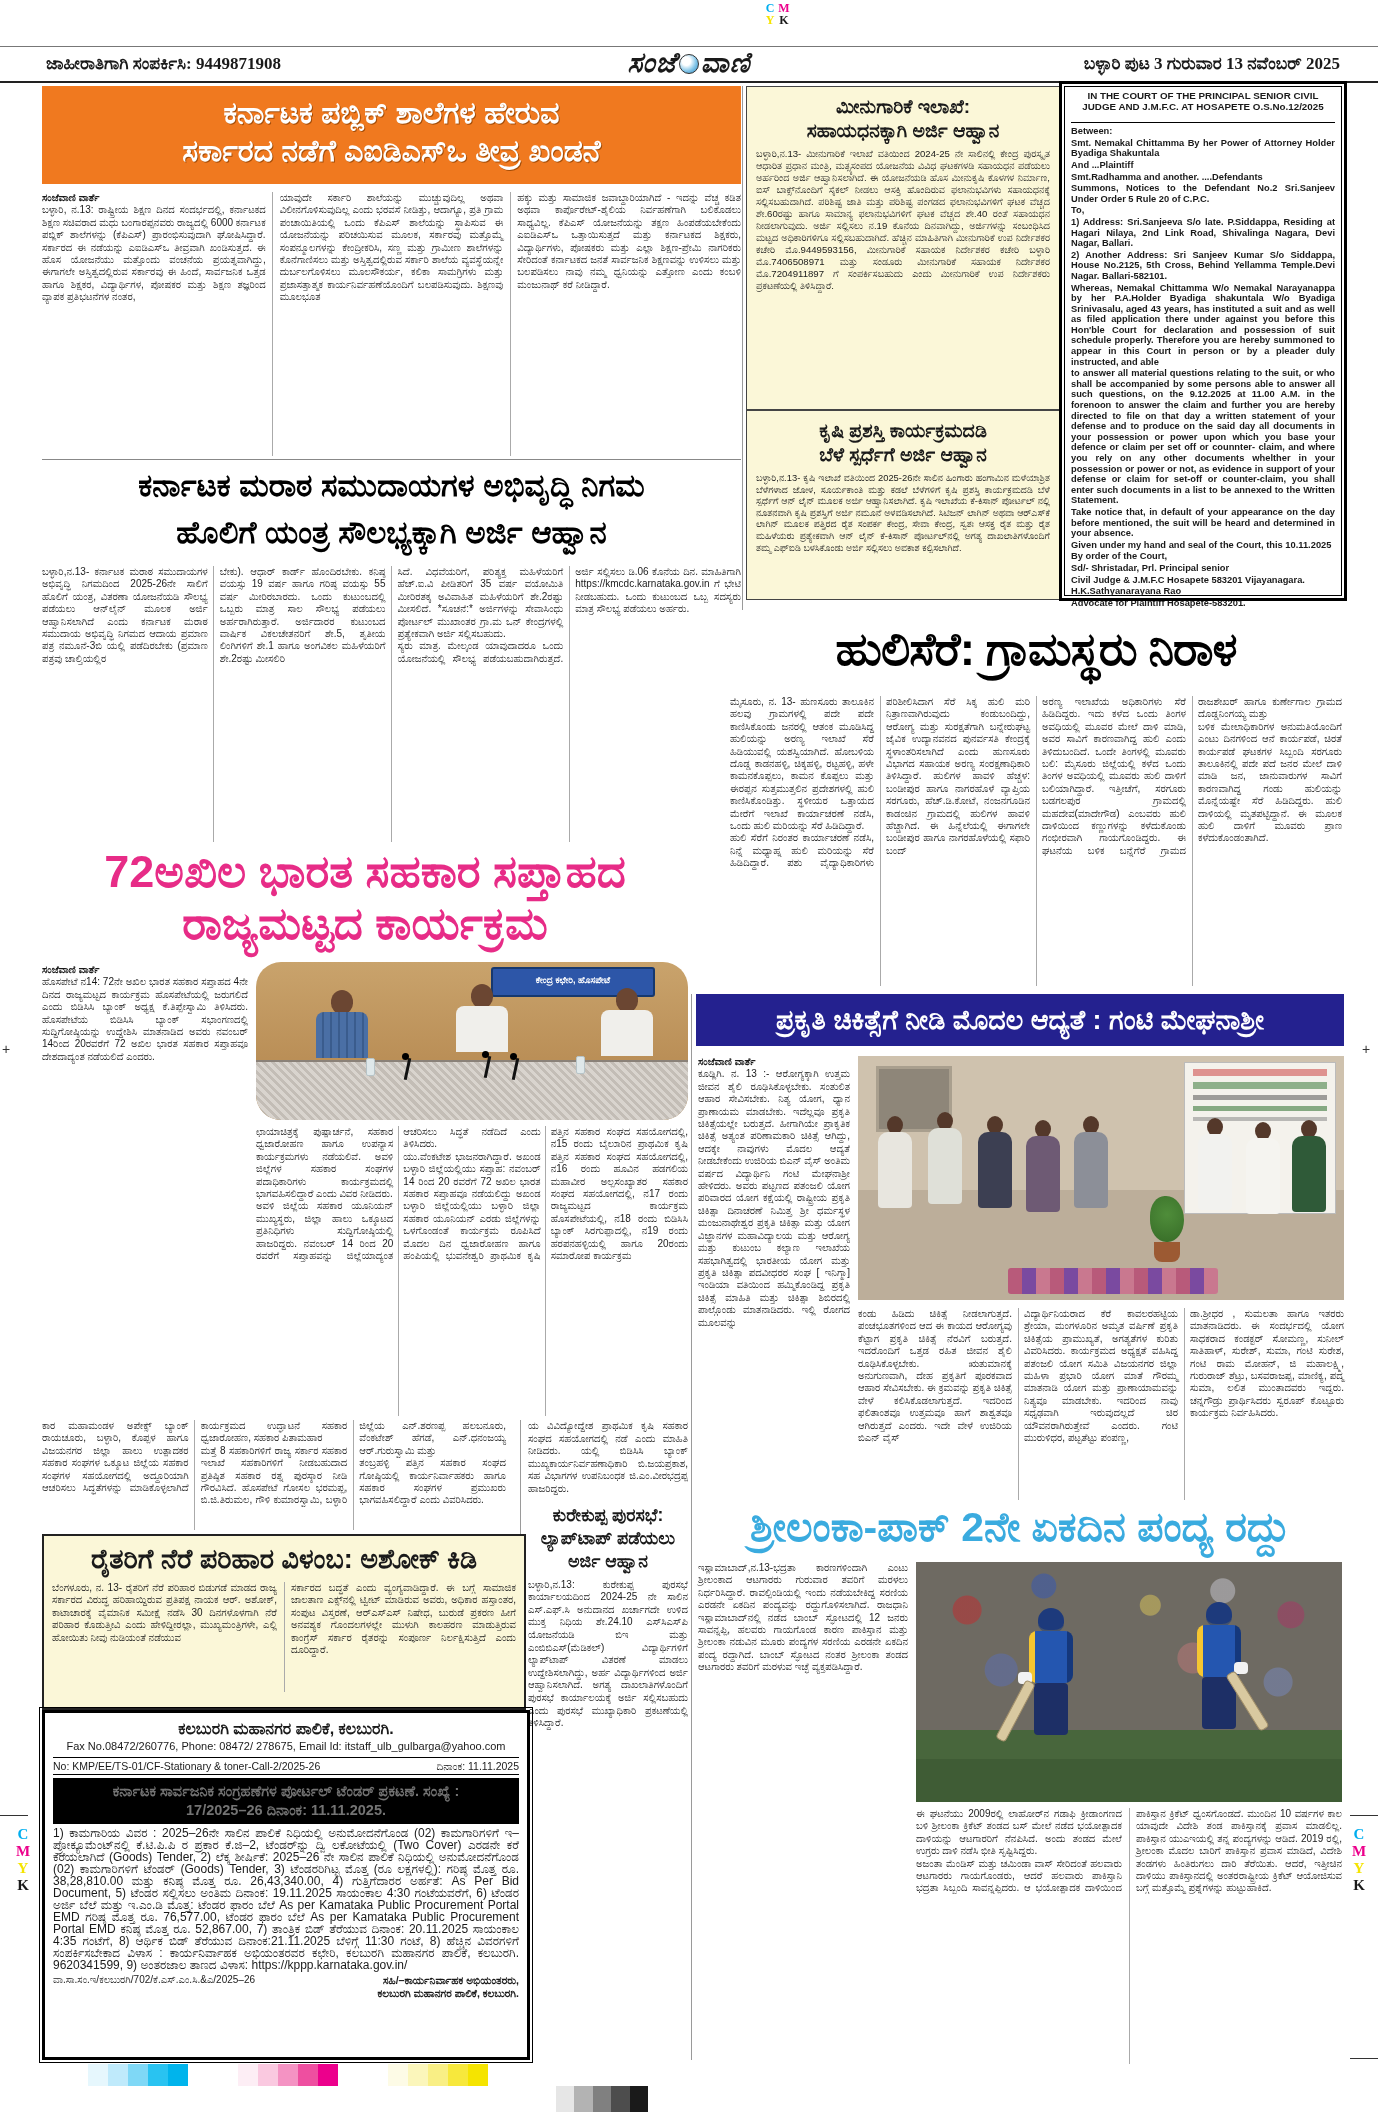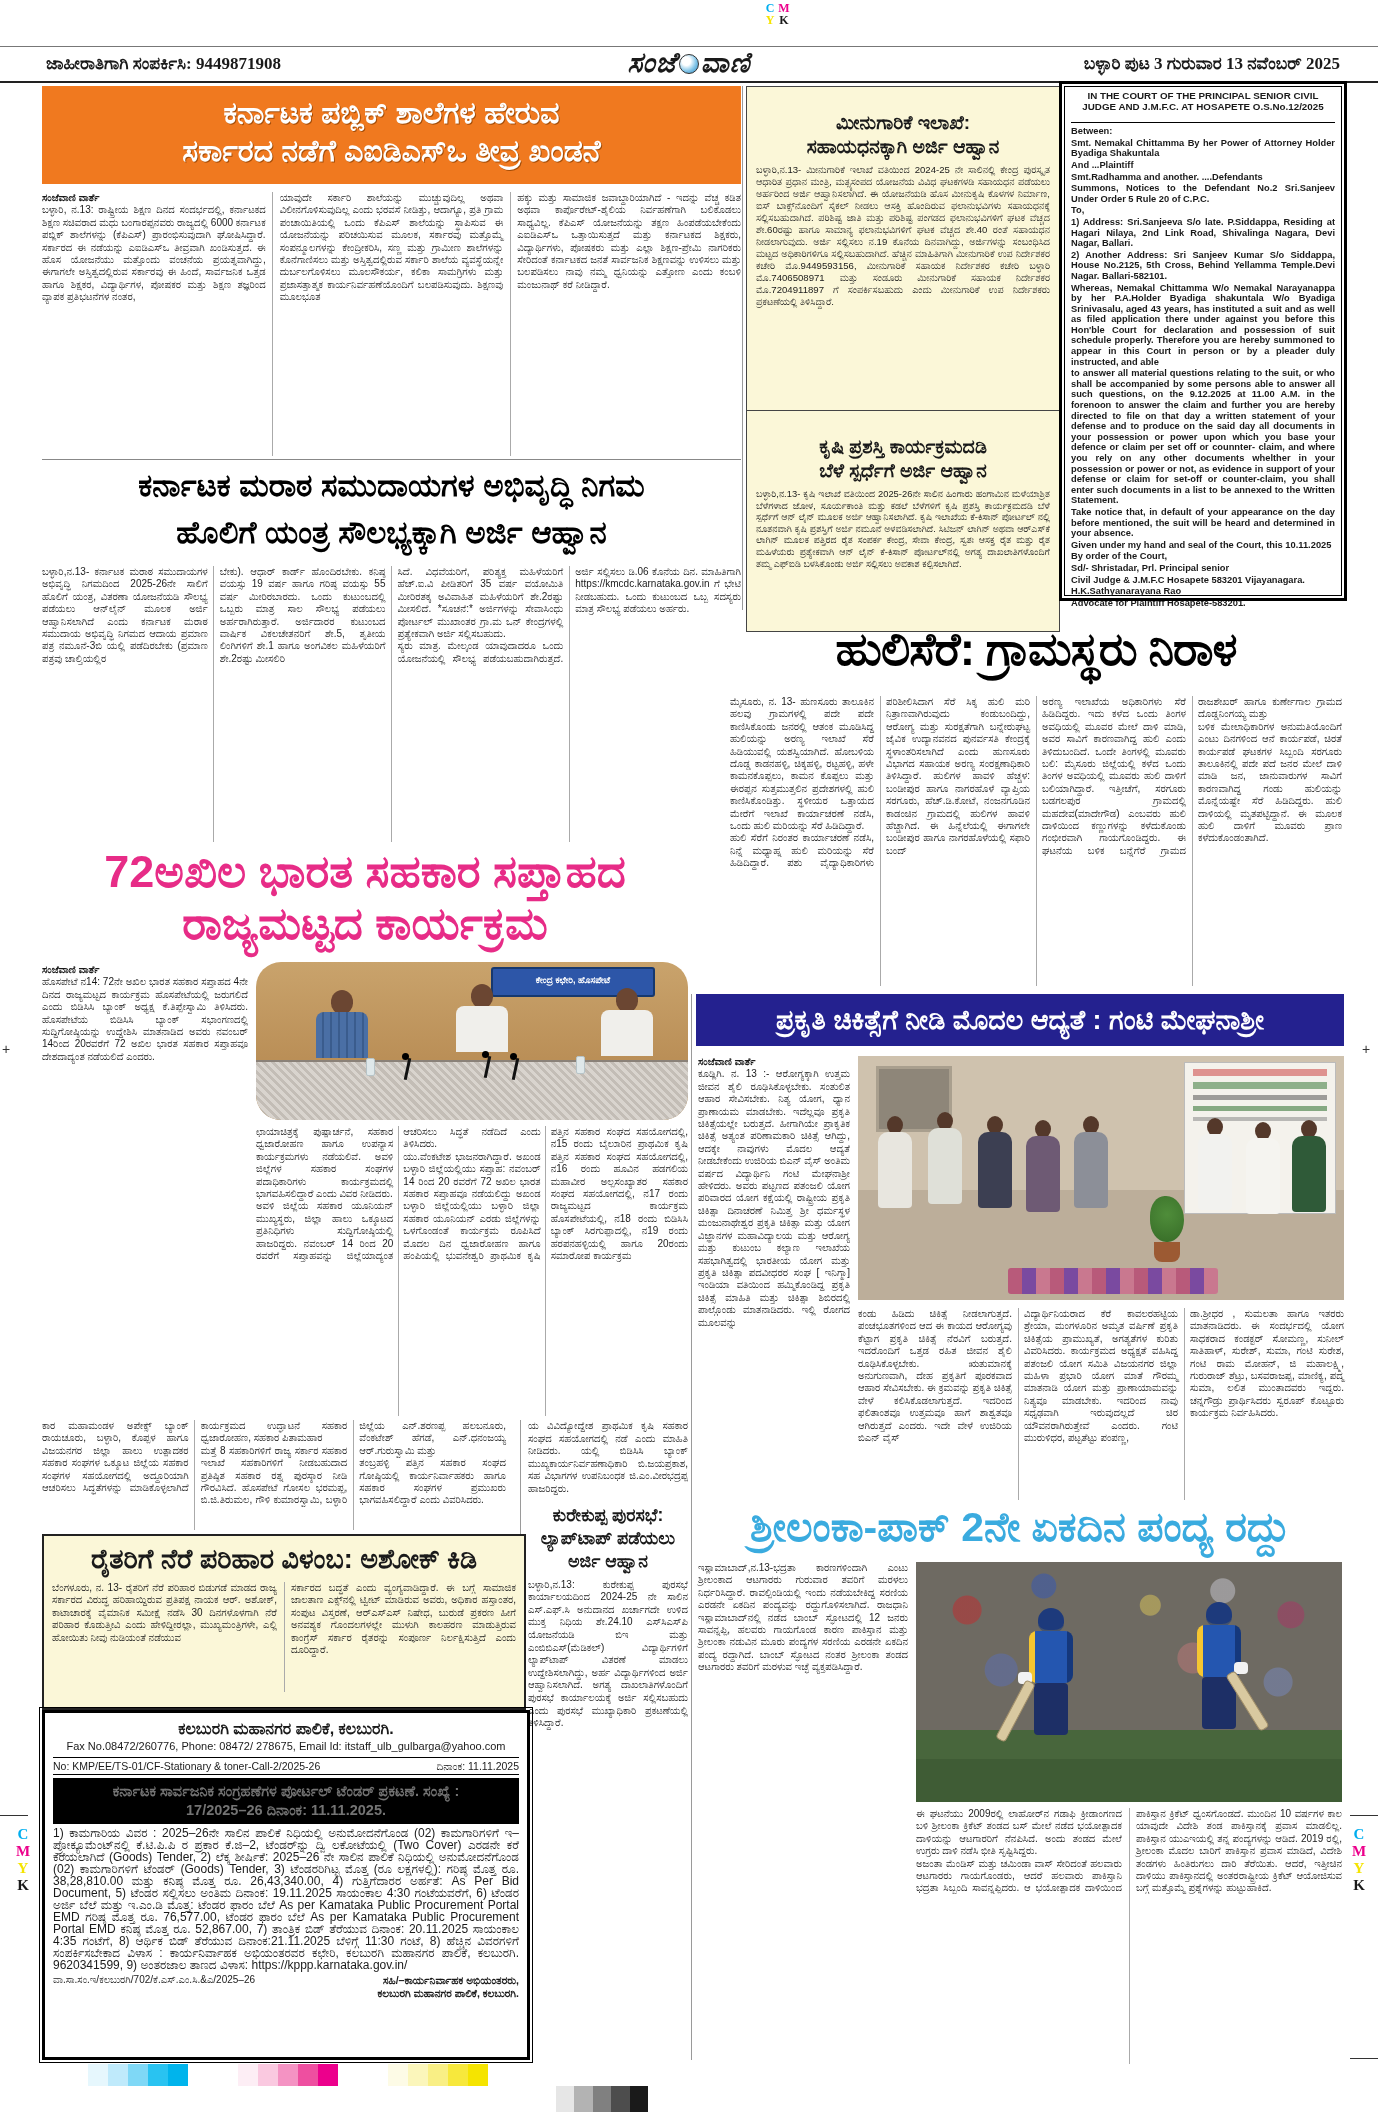--- a/index.html
+++ b/index.html
@@ -41,21 +41,21 @@
   .head-pink{left:42px;top:846px;width:646px;text-align:center;font-weight:bold;
      font-size:45px;line-height:52px;color:#e72c87;}
   .head-huli{left:730px;top:614px;width:612px;text-align:center;font-weight:bold;
      font-size:46px;line-height:70px;color:#000;letter-spacing:-1px;}
   .banner-blue{left:696px;top:994px;width:648px;height:52px;background:#24218f;color:#fff;
      text-align:center;font-weight:bold;font-size:27px;line-height:52px;}
   .head-lanka{left:696px;top:1500px;width:648px;text-align:center;font-weight:bold;
      font-size:41px;line-height:54px;color:#3aabdf;}
 
   
-  .notice{background:#fbf7d8;border:1px solid #444;padding:22px 9px;}
+  .notice{background:#fbf7d8;border:1px solid #444;padding:6px 9px;}
   .notice .ttl{text-align:center;font-weight:bold;font-size:19px;line-height:24px;margin:2px 0 5px 0;}
   .meen{left:746px;top:86px;width:294px;height:310px;}
   .krushi{left:746px;top:410px;width:294px;height:176px;}
 
   .court{left:1064px;top:86px;width:264px;height:500px;border:1px solid #000;outline:3px solid #000;outline-offset:2px;
      padding:4px 6px;font-weight:bold;font-size:9.3px;line-height:10.6px;text-align:justify;background:#fff;}
   .court .cttl{text-align:center;font-size:9.8px;border-bottom:1px solid #000;padding-bottom:10px;margin-bottom:3px;}
   .court p{margin:0 0 1px 0;}
   .court .ctr{text-align:left;}
 

